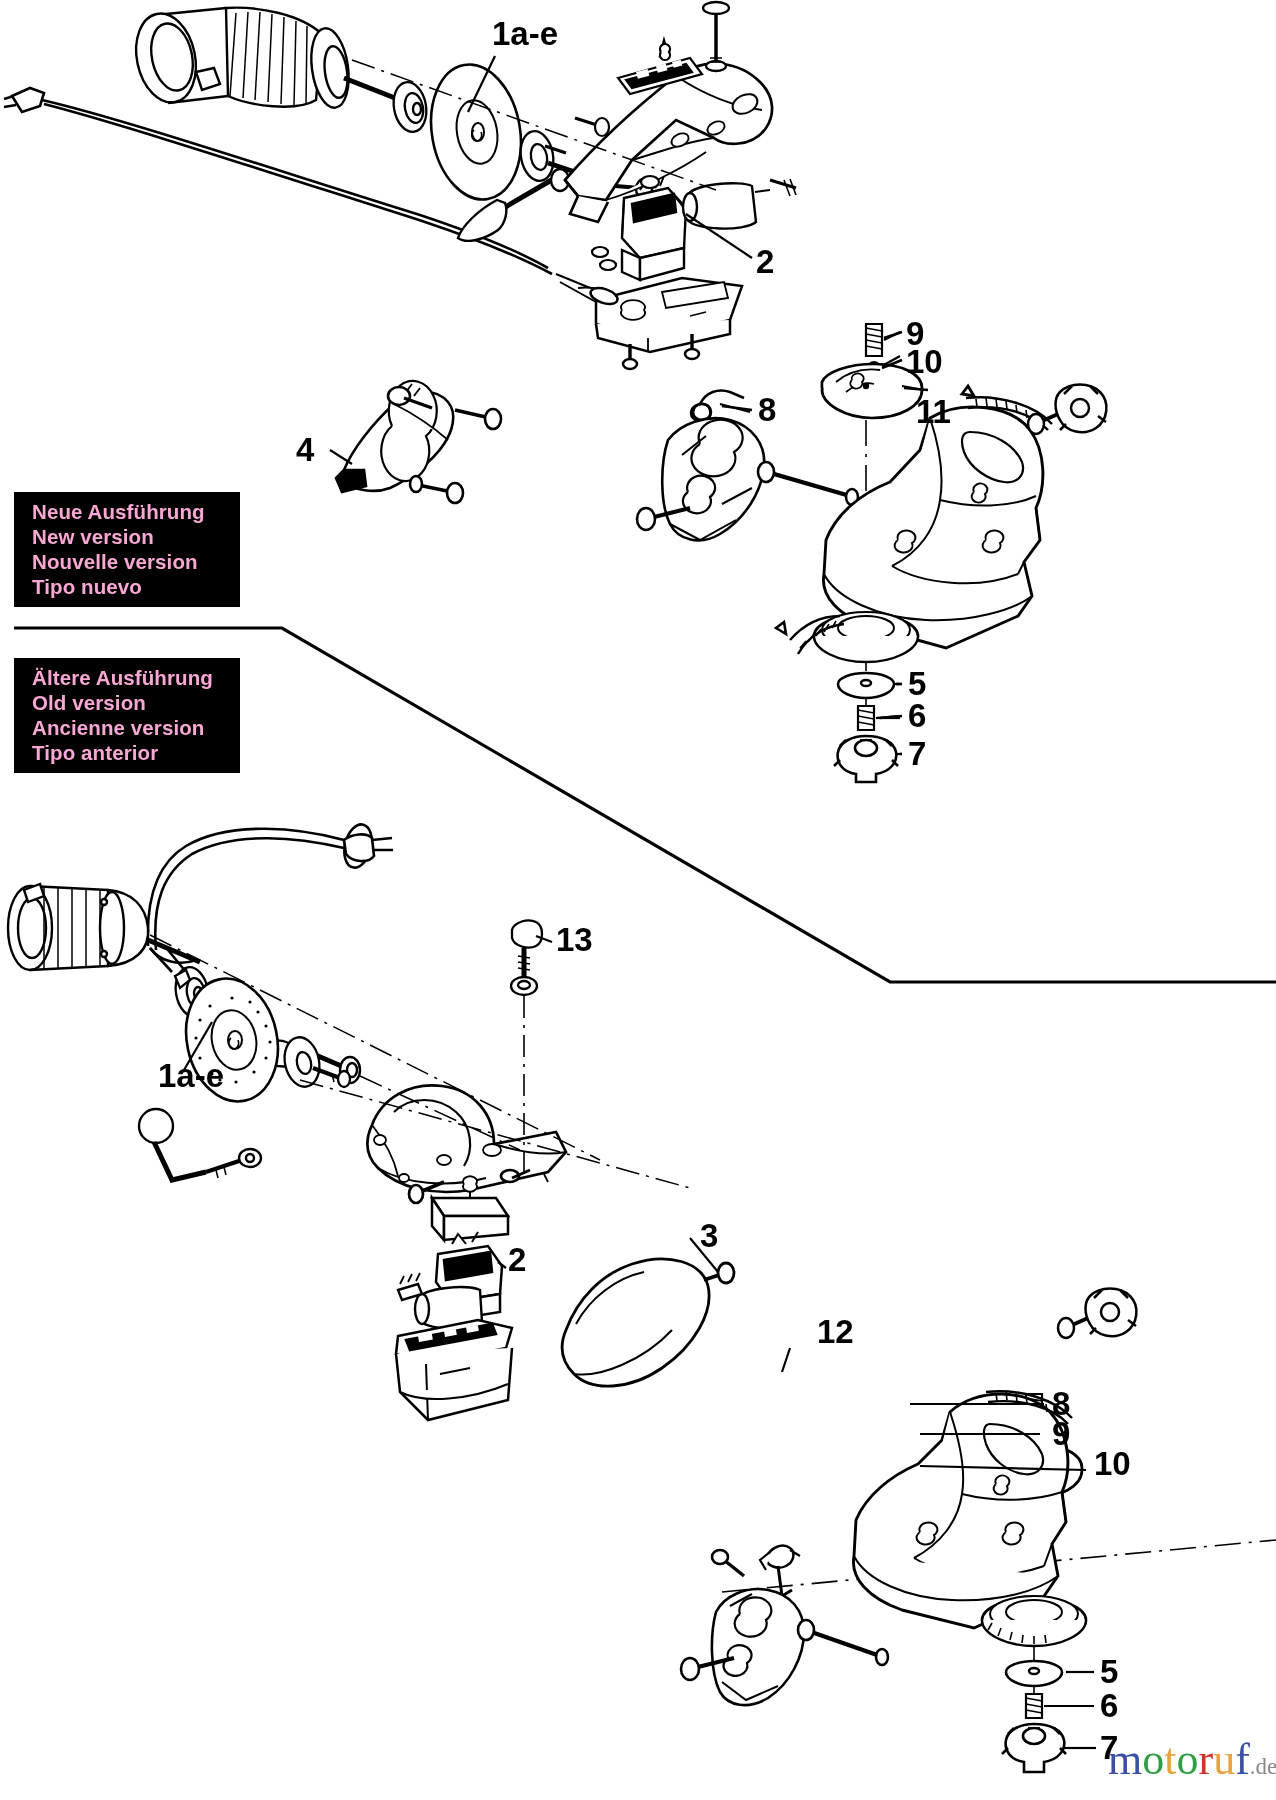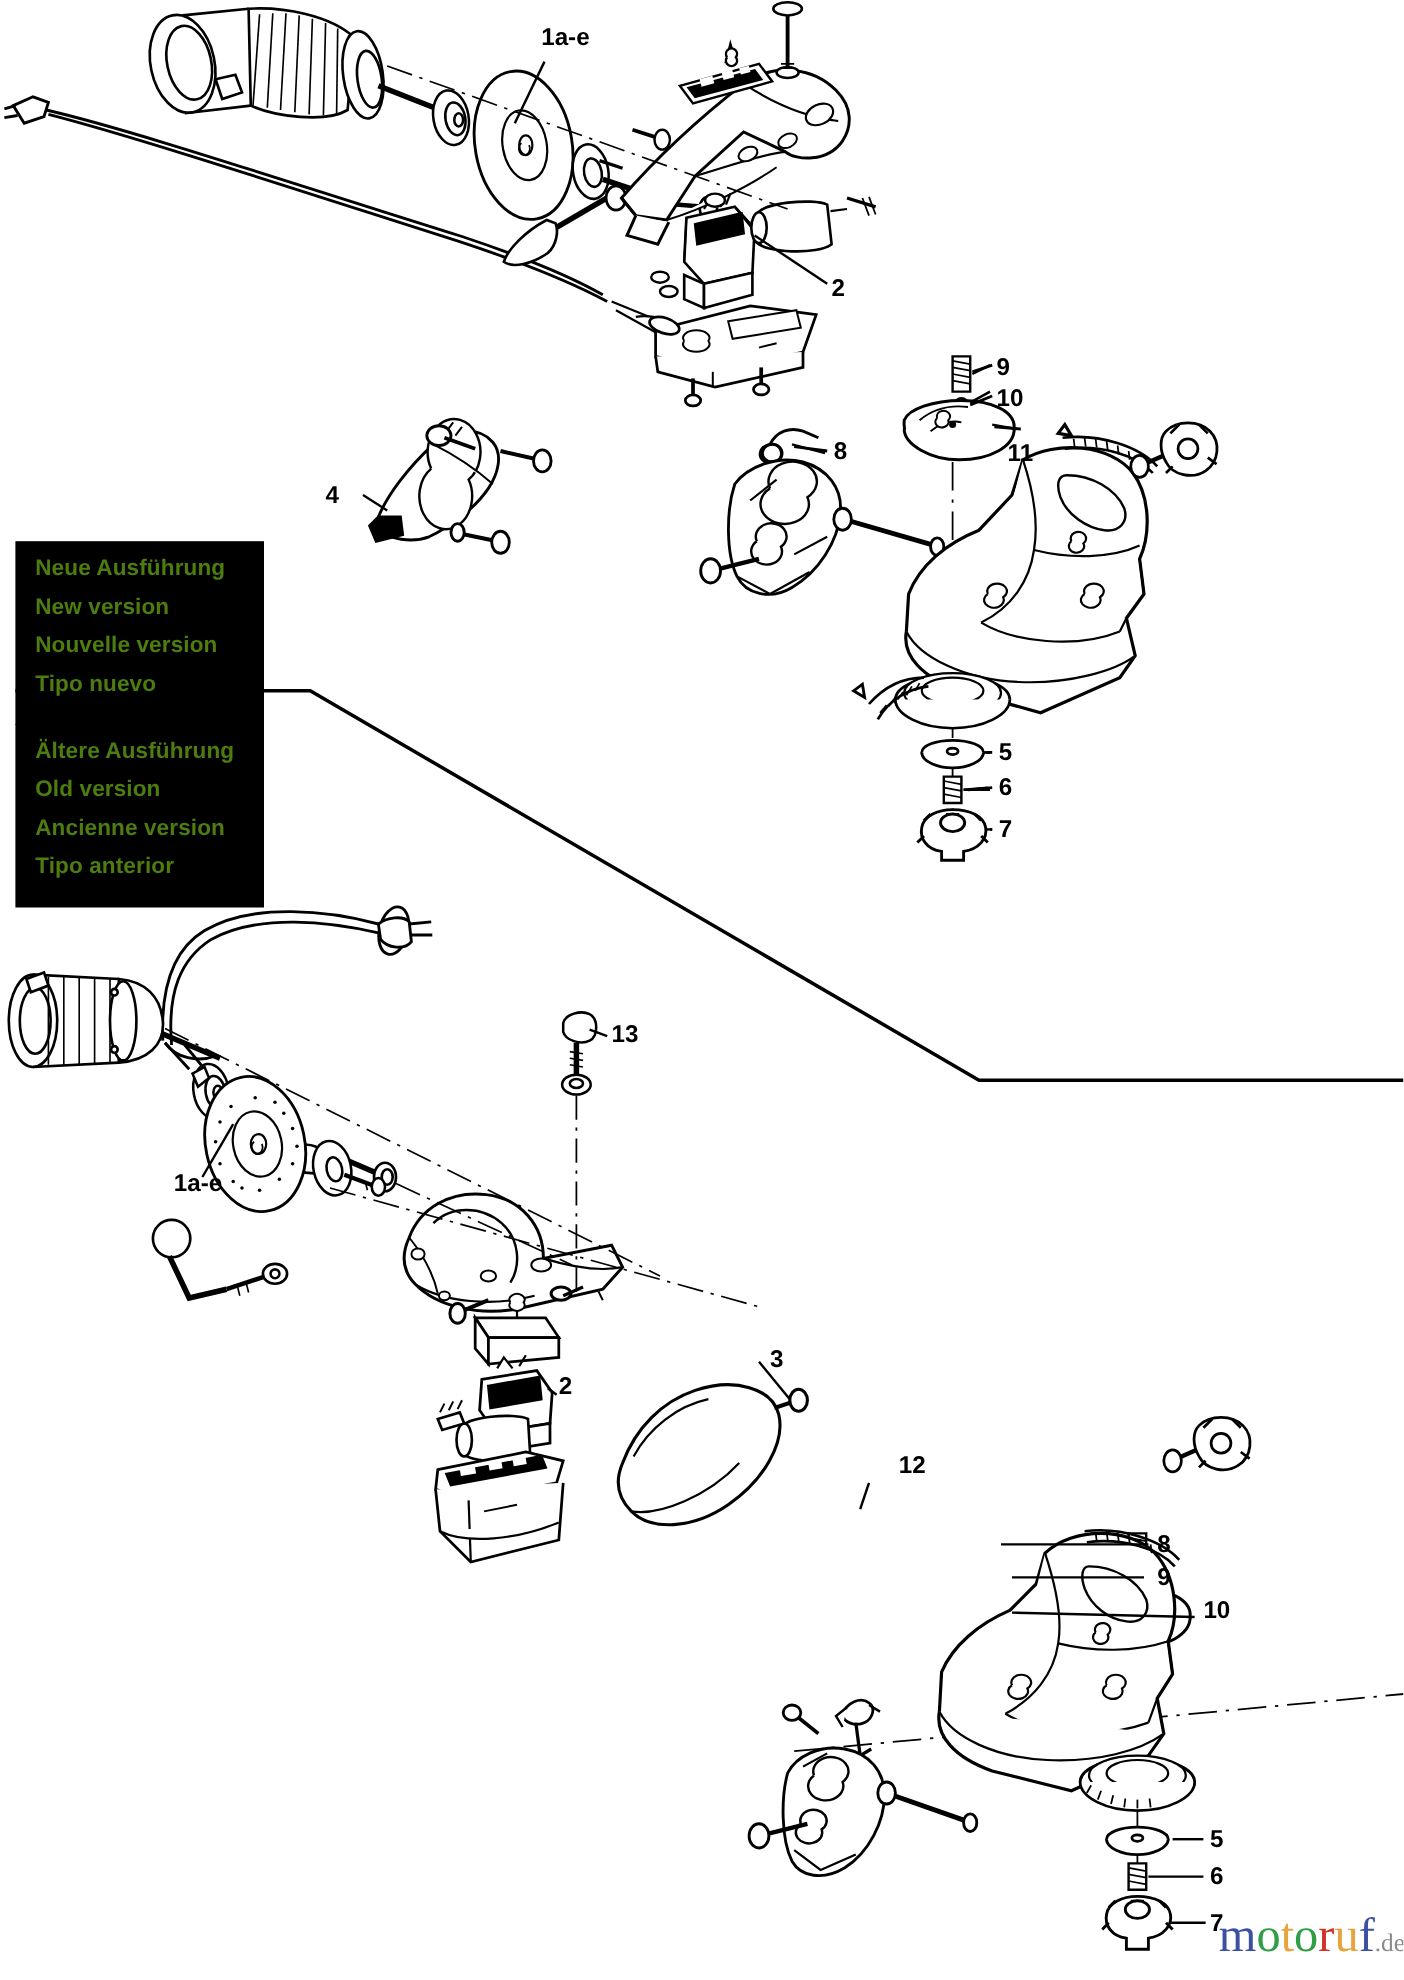--- a/index.html
+++ b/index.html
@@ -1,24 +1,24 @@
 <!DOCTYPE html>
 <html><head>
 <meta charset="utf-8">
 <style>
   html,body{margin:0;padding:0;background:#fff;}
   body{font-family:"Liberation Sans",sans-serif;}
   #page{position:relative;width:1276px;height:1800px;background:#ffffff;overflow:hidden;}
   #page svg.layer{position:absolute;left:0;top:0;width:1276px;height:1800px;}
 
   .callout{position:absolute;font-family:"Liberation Sans",sans-serif;font-weight:bold;color:#000;
-           font-size:22px;line-height:31px;white-space:nowrap;}
-
-  .verblock{position:absolute;background:#000;color:#4d7c0f;padding:7px 14px 20px 18px;
-            font-family:"Liberation Sans",sans-serif;font-weight:bold;font-size:20.5px;line-height:35px;
+           font-size:33px;line-height:31px;white-space:nowrap;}
+
+  .verblock{position:absolute;background:#000;color:#f9a8d4;padding:7px 14px 8px 18px;
+            font-family:"Liberation Sans",sans-serif;font-weight:bold;font-size:20.5px;line-height:25px;
             white-space:pre;letter-spacing:0.1px;}
 
   .wm{position:absolute;font-family:"Liberation Serif",serif;font-size:44px;line-height:44px;white-space:nowrap;}
   .wm span{display:inline-block;}
   .wm .sfx{font-size:23px;}
 </style>
 </head>
 <body>
 
 <div id="page">

